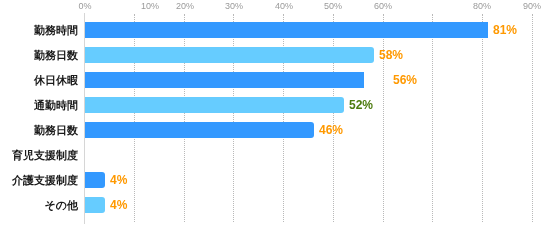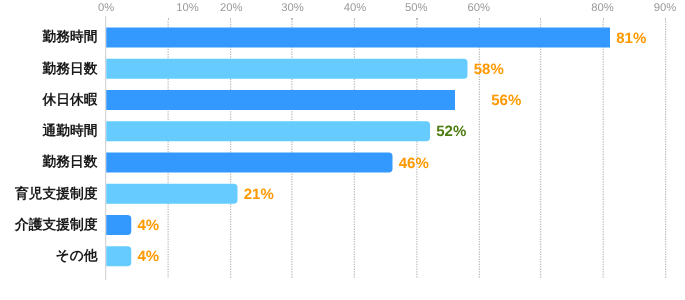--- a/index.html
+++ b/index.html
@@ -168,24 +168,20 @@
     <div class="row" style="top:108px;">
       <div class="cat-label" style="color: rgb(26, 26, 26);">勤務日数</div>
       <div class="bar-wrap">
         <div class="bar short" style="width:229px;background:#3399ff;"></div>
         <div class="value-label" style="left: 229px; color: rgb(255, 153, 0);">46%</div>
       </div>
     </div>
 
     <div class="row" style="top:133px;">
       <div class="cat-label" style="color: rgb(26, 26, 26);">育児支援制度</div>
-      <div class="bar-wrap">
-        <div class="bar short" style="width:105px;background:#66ccff;"></div>
-        <div class="value-label" style="left: 105px; color: rgb(255, 153, 0);">21%</div>
-      </div>
     </div>
 
     <div class="row" style="top:158px;padding-left:36px;">
       <div class="cat-label" style="color: rgb(26, 26, 26);">介護支援制度</div>
       <div class="bar-wrap">
         <div class="bar short" style="width:20px;background:#3399ff;"></div>
         <div class="value-label" style="left: 20px; color: rgb(255, 153, 0);">4%</div>
       </div>
     </div>
 

